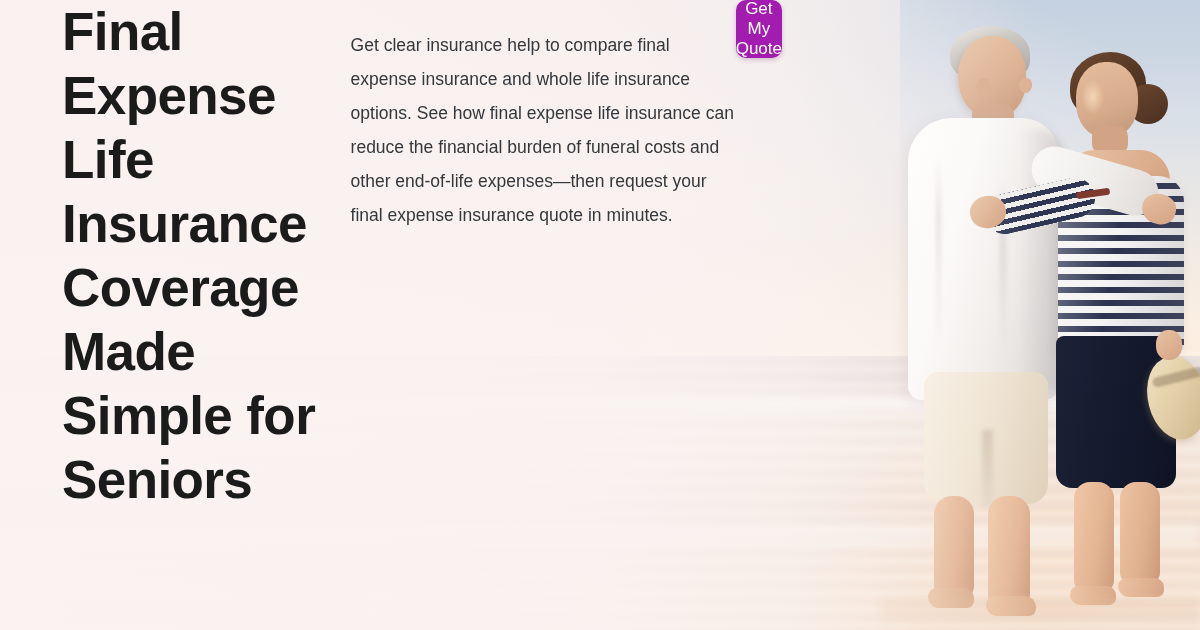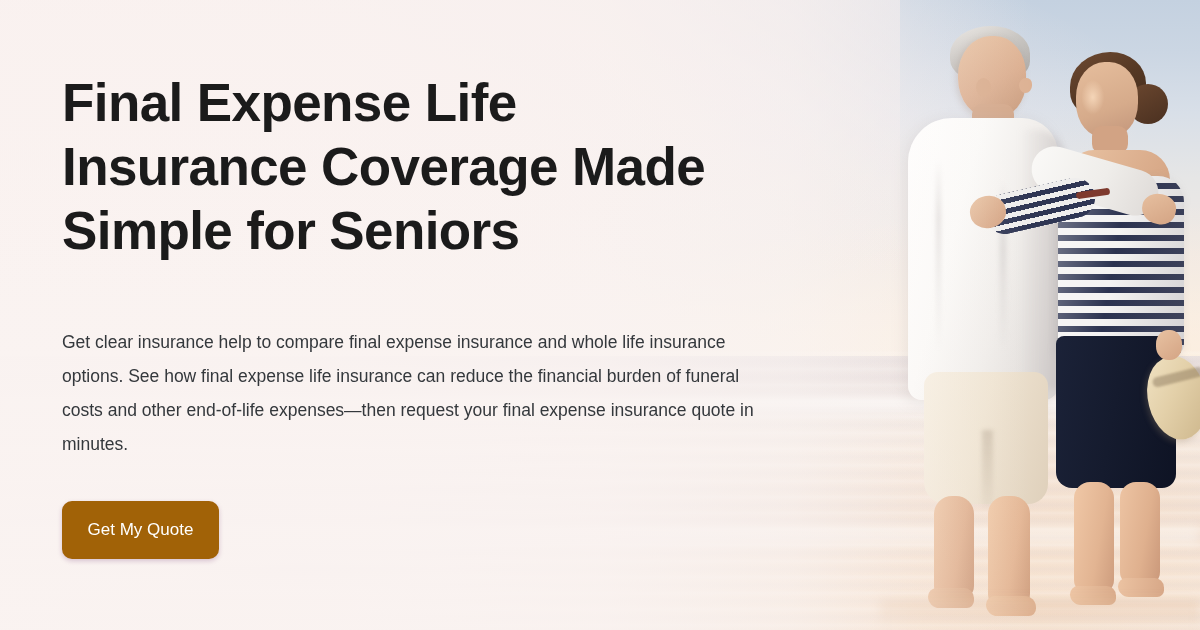--- a/index.html
+++ b/index.html
@@ -318,21 +318,21 @@
         rgba(255,250,248,0.00) 86%);
   }
   .scrim-top {
     position:absolute; left:0; top:0; width:900px; height:300px;
     background:linear-gradient(180deg, rgba(249,240,238,.55) 0%, rgba(249,240,238,0) 100%);
   }
 
   
   .content {
     position:absolute; left:62px; top:0; width:720px; height:630px;
-    display:flex; flex-direction:column; justify-content:center;
+    display:flex; flex-direction:row; justify-content:center;
   }
   .headline {
     font-size:53px;
     line-height:64px;
     font-weight:bold;
     color:#1B1B1B;
     letter-spacing:-0.6px;
     max-width:710px;
     margin-bottom:34px;
   }
@@ -342,21 +342,21 @@
     color:#34383C;
     max-width:720px;
     margin-bottom:40px;
     margin-top:28px;
   }
   .cta {
     display:inline-flex;
     align-items:center;
     justify-content:center;
     width:157px; height:58px;
-    background:#a16207;
+    background:#a21caf;
     color:#FFFFFF;
     font-size:17px;
     border:none;
     border-radius:10px;
     cursor:pointer;
     box-shadow:0 2px 5px rgba(90,20,90,.22);
   }
 </style>
 </head>
 <body>

